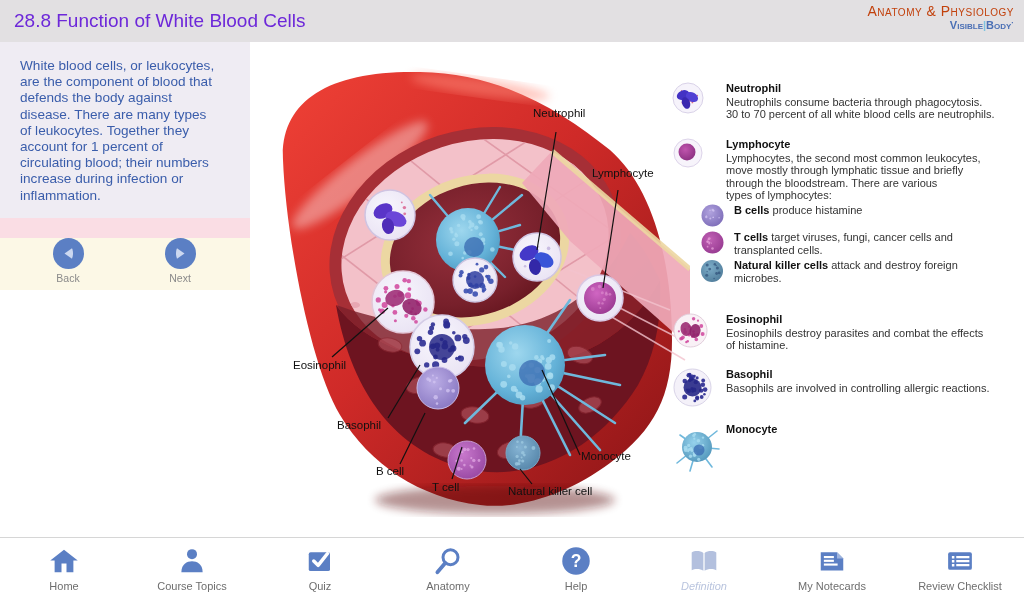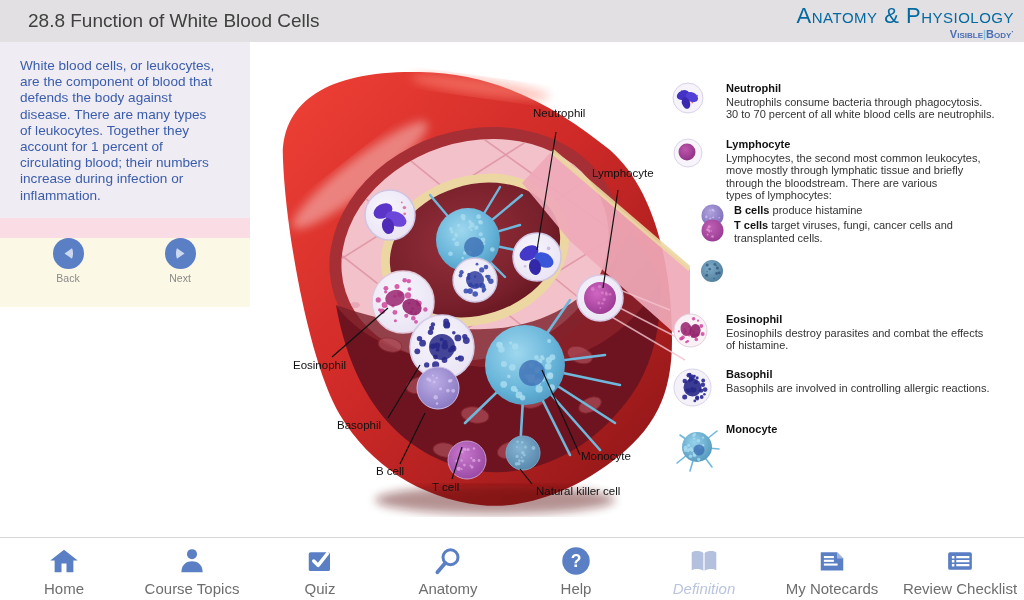--- a/index.html
+++ b/index.html
@@ -2,33 +2,33 @@
 <html><head>
 <meta charset="utf-8">
 <style>
   * { margin:0; padding:0; box-sizing:border-box; }
   html,body { width:1024px; height:600px; overflow:hidden; background:#fff;
               font-family:"Liberation Sans", sans-serif; }
   #stage { position:relative; width:1024px; height:600px; background:#fff; }
 
   
   .header { position:absolute; left:0; top:0; width:1024px; height:42px; background:#e2e0e2; }
-  .page-title { position:absolute; left:28px; top:10px; font-size:19px; color:#404040; }
+  .page-title { position:absolute; left:14px; top:10px; font-size:19px; color:#6d28d9; }
   .brand { position:absolute; right:10px; top:4px; text-align:right; line-height:1.1; }
-  .brand-line1 { font-variant:small-caps; font-size:22px; letter-spacing:.5px; color:#0369a1; }
+  .brand-line1 { font-variant:small-caps; font-size:14px; letter-spacing:.5px; color:#c2410c; }
   .brand-line2 { font-variant:small-caps; font-size:11px; color:#4a6fb5; font-weight:bold; }
   .brand-bar { color:#7fc3e0; font-weight:bold; }
   .brand-mark { font-size:8px; vertical-align:top; }
 
   
   .desc-panel { position:absolute; left:0; top:42px; width:250px; height:176px; background:#efecf3; }
   .desc-text { position:absolute; left:20px; top:16px; width:214px; font-size:13.6px;
                line-height:16.2px; color:#3a5dab; white-space:pre-line; }
   .pink-strip { position:absolute; left:0; top:218px; width:250px; height:20px; background:#fadde4; }
-  .cream-strip { position:absolute; left:0; top:238px; width:250px; height:69px; background:#fcf8e6; }
+  .cream-strip { position:absolute; left:0; top:238px; width:250px; height:52px; background:#fcf8e6; }
   .nav-btn { position:absolute; top:0; width:80px; text-align:center; cursor:pointer; }
   .nav-circle { width:31px; height:31px; border-radius:50%; background:#5b7fc4; margin:0 auto;
                 display:flex; align-items:center; justify-content:center; }
   .nav-label { font-size:10.5px; color:#8a8a8a; margin-top:3px; }
   #back-btn { left:28px; } #next-btn { left:140px; }
 
   
   .illus { position:absolute; left:270px; top:55px; width:420px; height:470px; }
   .illus svg { position:absolute; left:0; top:0; }
   .cell-label { position:absolute; font-size:11.5px; color:#111; white-space:nowrap; }
@@ -42,21 +42,21 @@
   .lg-desc { white-space:pre-line; color:#333; }
   .lg-sub-text { line-height:12.5px; white-space:pre-line; color:#333; }
   .lg-sub-text b { color:#111; }
 
   
   .toolbar { position:absolute; left:0; top:537px; width:1024px; height:63px; background:#fff;
              border-top:1px solid #d6d6d6; display:flex; }
   .tb-item { flex:1 1 0; display:flex; flex-direction:column; align-items:center;
              justify-content:flex-start; padding-top:7px; cursor:pointer; }
   .tb-icon { height:32px; display:flex; align-items:center; justify-content:center; }
-  .tb-label { font-size:15px; color:#6e6e6e; margin-top:3px; }
+  .tb-label { font-size:11px; color:#6e6e6e; margin-top:3px; }
   .tb-item.disabled .tb-label { color:#b9c4de;font-style:italic; }
 </style>
 </head>
 <body>
 
 <div id="stage">
 
   <div class="header">
     <div class="page-title">28.8 Function of White Blood Cells</div>
     <div class="brand">
@@ -512,21 +512,21 @@
         <line x1="310" y1="400" x2="272" y2="315"></line>
       </g>
     </svg>
 
     <div class="cell-label" style="left:263px; top:52px;">Neutrophil</div>
     <div class="cell-label" style="left:322px; top:112px;">Lymphocyte</div>
     <div class="cell-label" style="left:23px;  top:304px;">Eosinophil</div>
     <div class="cell-label" style="left:67px;  top:364px;">Basophil</div>
     <div class="cell-label" style="left:106px; top:410px;">B cell</div>
     <div class="cell-label" style="left:162px; top:426px;">T cell</div>
-    <div class="cell-label" style="left:238px; top:430px;margin-left:28px;">Natural killer cell</div>
+    <div class="cell-label" style="left:238px; top:430px;">Natural killer cell</div>
     <div class="cell-label" style="left:311px; top:395px;">Monocyte</div>
   </div>
 
   <div class="legend">
 
     <div class="lg-row" style="top:4px;">
       <div class="lg-icon" style="width:32px; margin-right:22px;">
         <svg width="32" height="32" viewBox="0 0 32 32">
           <circle cx="16" cy="16" r="15" fill="#f6f3fb" stroke="#d9d2e8" stroke-width="1"></circle>
             <g>
@@ -591,21 +591,21 @@
               <radialGradient id="bG2" cx=".4" cy=".35" r=".9">
             <stop offset="0" stop-color="#b0a2de"></stop>
                 <stop offset="1" stop-color="#6f5eae"></stop>
           </radialGradient>
             </defs>
         </svg>
       </div>
       <div class="lg-sub-text" style="width:270px;"><b>B cells</b><span> produce histamine</span></div>
     </div>
 
-    <div class="lg-row" style="top:141px; left:28px;">
+    <div class="lg-row" style="top:153px; left:28px;">
       <div class="lg-icon" style="width:24px; margin-right:10px;">
         <svg width="23" height="23" viewBox="0 0 23 23">
           <circle cx="11.5" cy="11.5" r="11" fill="url(#tG2)"></circle>
             <g>
               <circle cx="6.6" cy="15.7" r="0.9" fill="#e096d4" opacity=".85"></circle>
               <circle cx="10.5" cy="12.1" r="0.6" fill="#e096d4" opacity=".85"></circle>
               <circle cx="8.2" cy="12.5" r="1.0" fill="#e096d4" opacity=".85"></circle>
               <circle cx="6.5" cy="10.8" r="1.2" fill="#e096d4" opacity=".85"></circle>
               <circle cx="8.3" cy="7.6" r="1.3" fill="#e096d4" opacity=".85"></circle>
               <circle cx="8.4" cy="11.5" r="1.1" fill="#e096d4" opacity=".85"></circle>
@@ -642,20 +642,22 @@
               <circle cx="16.1" cy="6.5" r="0.8" fill="#2e4e78" opacity=".7"></circle>
             </g>
           <defs>
               <radialGradient id="nkG2" cx=".4" cy=".35" r=".9">
             <stop offset="0" stop-color="#7cacc8"></stop>
                 <stop offset="1" stop-color="#44708f"></stop>
           </radialGradient>
             </defs>
         </svg>
       </div>
+      <div class="lg-sub-text" style="width:270px;"><b>Natural killer cells</b><span> attack and destroy foreign
+microbes.</span></div>
     </div>
 
     <div class="lg-row" style="top:235px;">
       <div class="lg-icon" style="width:36px; margin-right:18px;">
         <svg width="35" height="35" viewBox="0 0 35 35">
           <circle cx="17.5" cy="17.5" r="16.5" fill="#f9f1f6" stroke="#e2cfdc" stroke-width="1"></circle>
             <g>
               <circle cx="8.9" cy="25.6" r="1.7" fill="#d0459c" opacity=".85"></circle>
               <circle cx="7.9" cy="25.7" r="1.7" fill="#d0459c" opacity=".85"></circle>
               <circle cx="21.0" cy="21.7" r="1.7" fill="#d0459c" opacity=".85"></circle>

